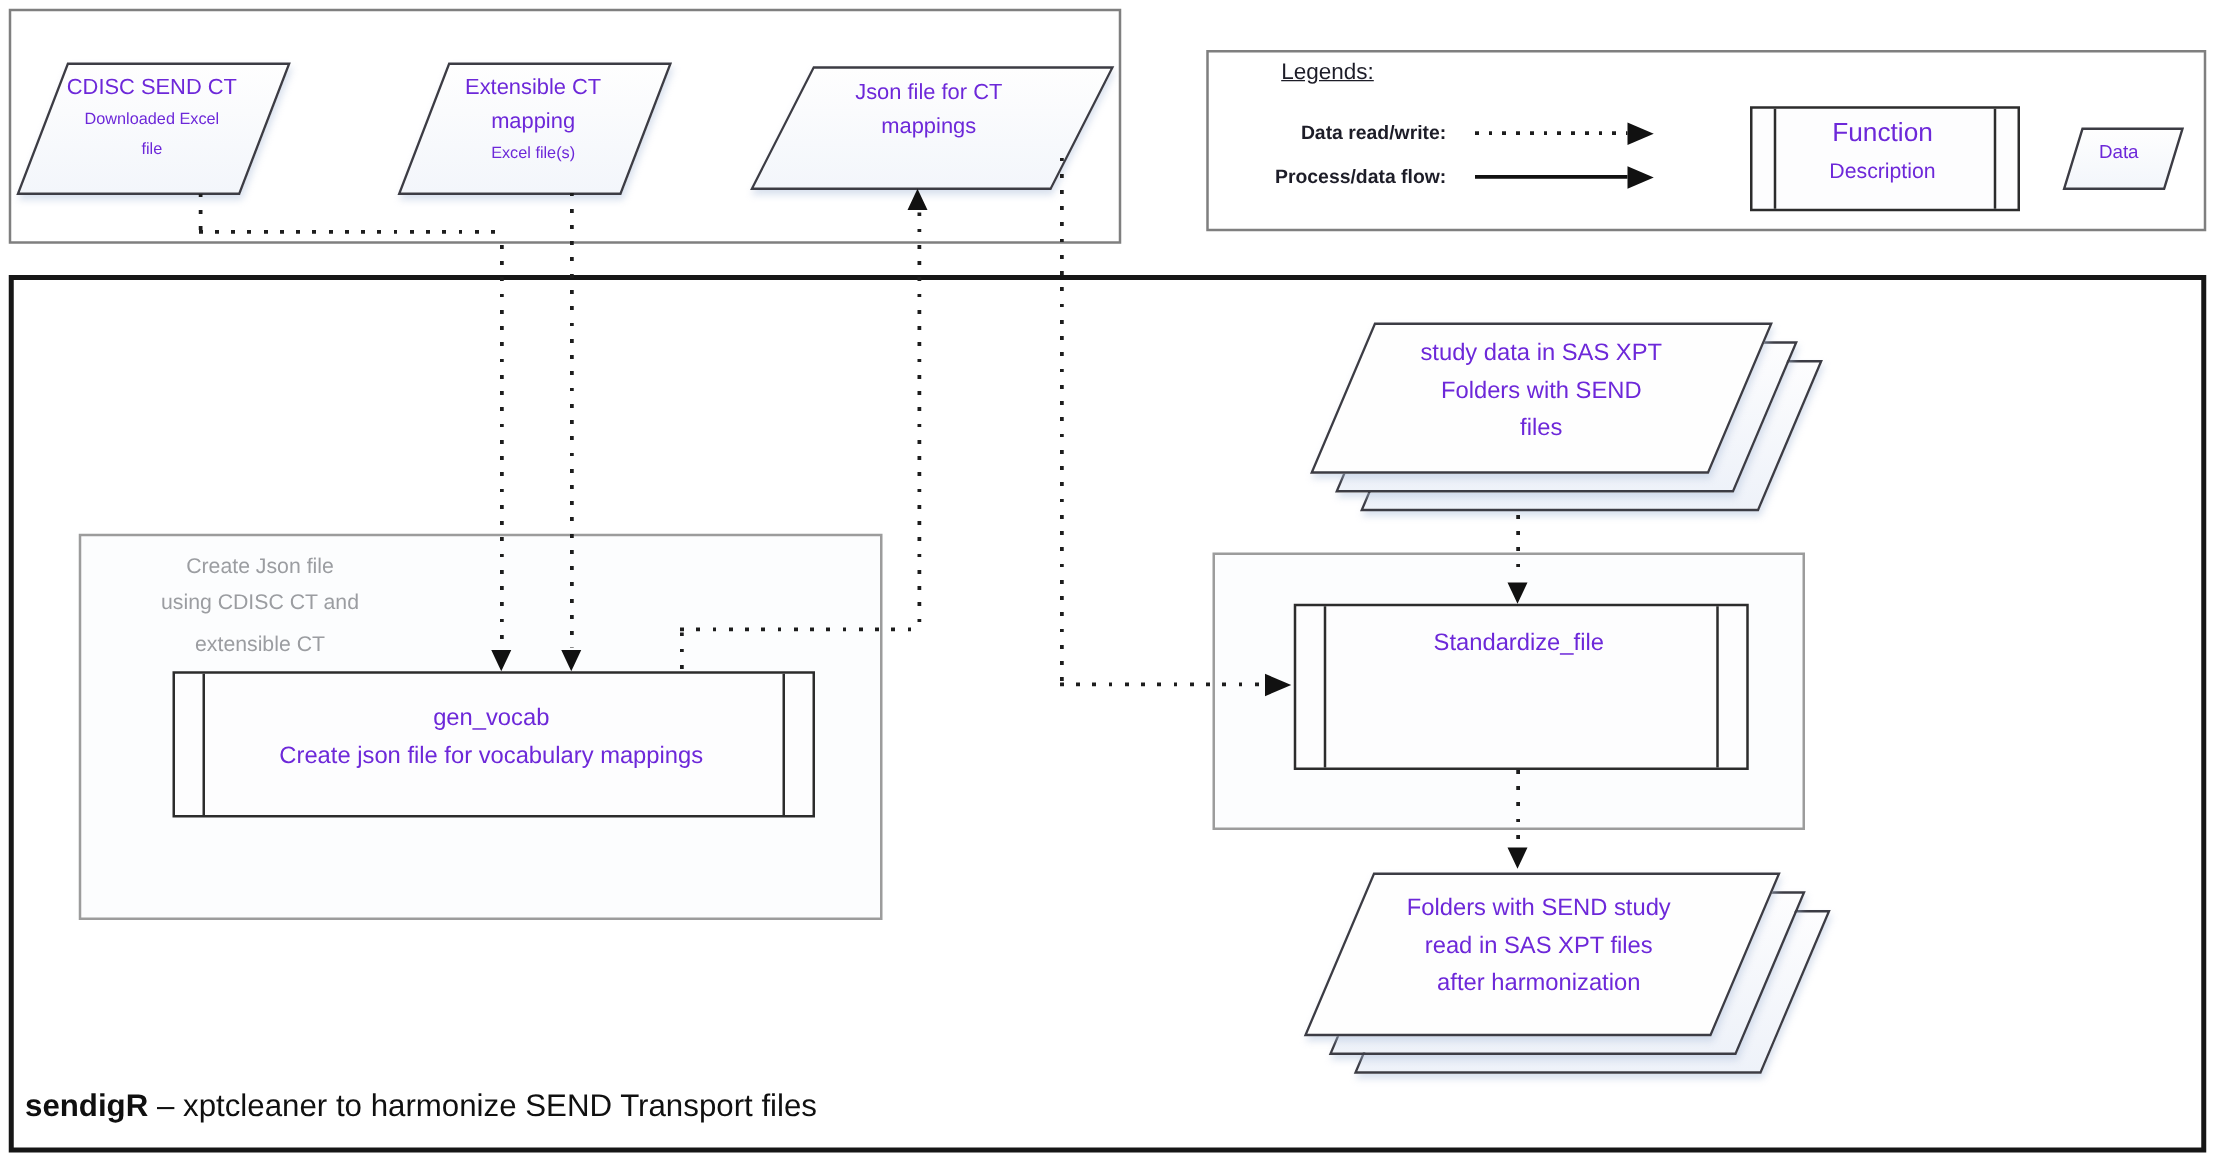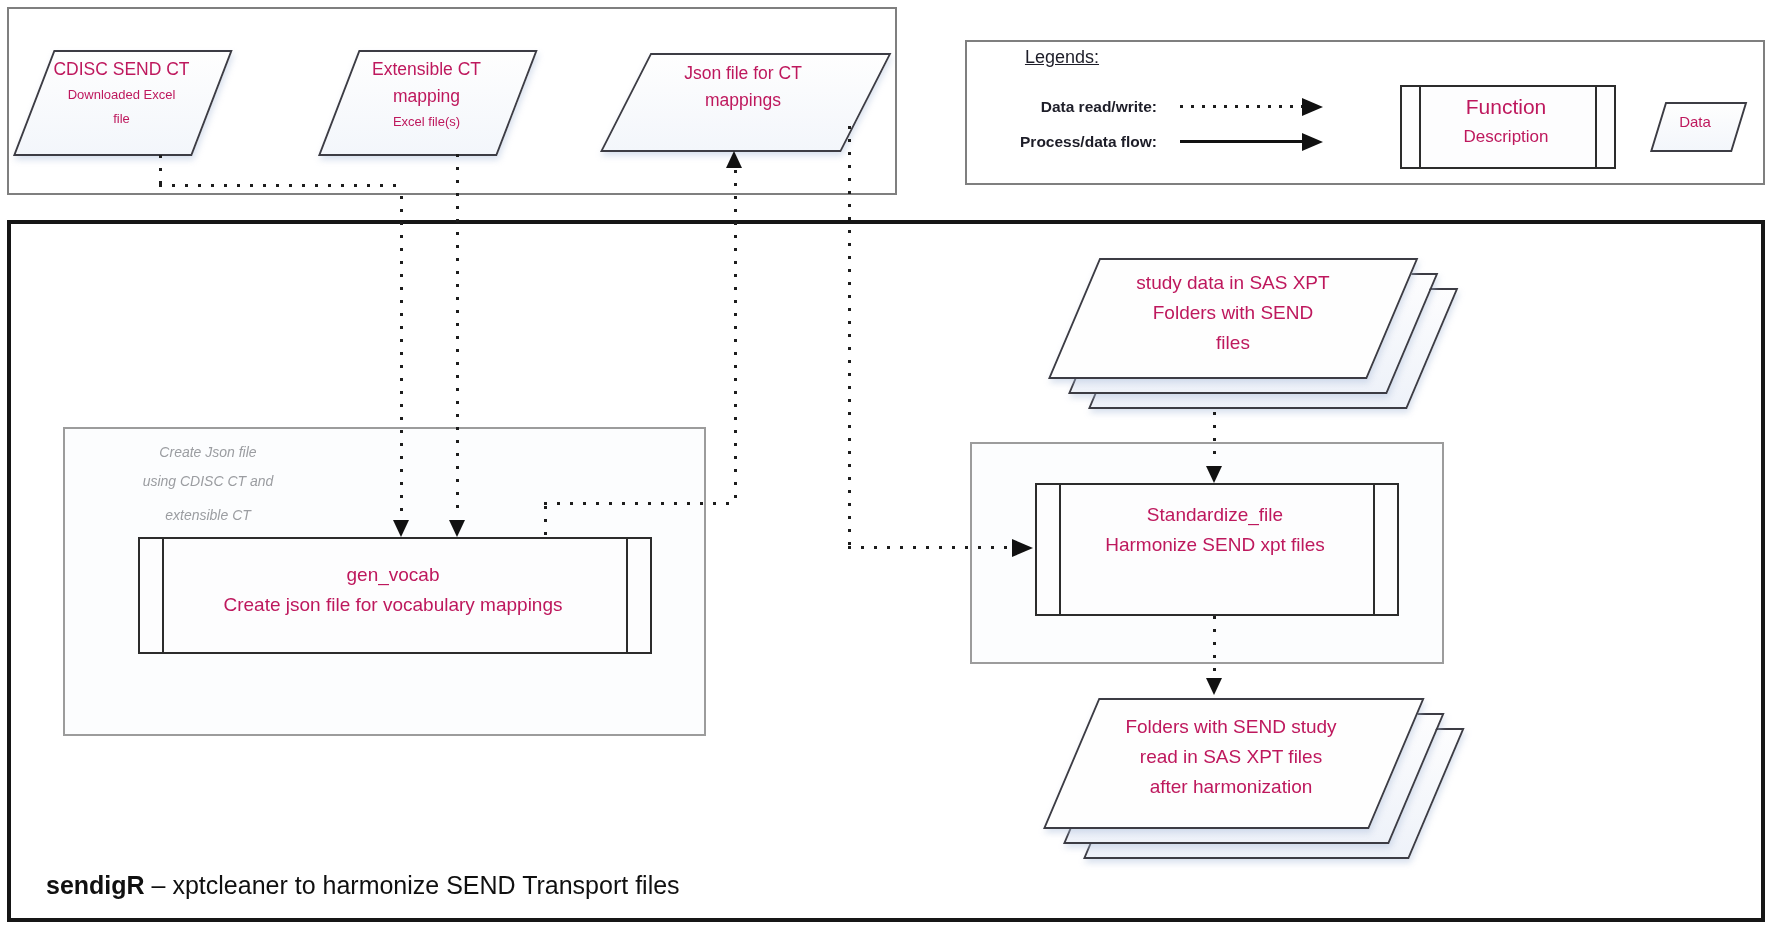--- a/index.html
+++ b/index.html
@@ -16,21 +16,21 @@
          background:linear-gradient(#fefefe,#f3f6fb);
          box-shadow:3px 4px 6px rgba(170,188,218,.45);}
   .sheet{background:linear-gradient(#fdfdfe,#eef2f9);}
 
   
   .predef{position:absolute;border:2.5px solid #2c2c2c;background:#fdfdfe;}
   .predef .bar{position:absolute;top:0;bottom:0;width:0;border-left:2px solid #2c2c2c;}
   .bar.l{left:22px}.bar.r{right:22px}
 
   
-  .txt{position:absolute;text-align:center;color:#be185d;}
+  .txt{position:absolute;text-align:center;color:#6d28d9;}
   .l18{font-size:17.5px;line-height:27px;}
   .l15{font-size:13px;line-height:24px;}
   .l19{font-size:19px;line-height:30px;}
   .muted{color:#9b9da1;}
   .legend-title{font-size:18px;text-decoration:underline;color:#1d1d28;}
   .legend-lbl{font-size:15.5px;text-align:right;color:#1d1d28;font-weight:bold;}
   .caption{position:absolute;font-size:25px;color:#101010;}
   .caption b{font-weight:700;}
 
   
@@ -88,42 +88,41 @@
     <div class="bar r" style="right:17px;"></div>
   </div>
   <div class="txt" style="left:1400px;top:90px;width:212px;">
     <div style="font-size:21px;line-height:34px;">Function</div>
     <div style="font-size:17px;line-height:26px;">Description</div>
   </div>
 
   <div class="pgram" style="left:1650px;top:102px;width:78px;height:46px;transform:skewX(-17deg);box-shadow:none;"></div>
   <div class="txt" style="left:1652px;top:113px;width:86px;font-size:15px;">Data</div>
 
-  <div class="txt muted" style="left:92px;top:438px;width:232px;font-size:14px;line-height:29px;font-style:italic;">
+  <div class="txt muted" style="left:92px;top:438px;width:232px;font-size:17px;line-height:29px;">
     <div>Create Json file</div>
     <div>using CDISC CT and</div>
     <div style="margin-top:5px;">extensible CT</div>
   </div>
 
   <div class="predef" style="left:138px;top:537px;width:510px;height:113px;">
     <div class="bar l"></div>
     <div class="bar r"></div>
   </div>
   <div class="txt" style="left:138px;top:560px;width:510px;">
     <div class="l19">gen_vocab</div>
     <div class="l19">Create json file for vocabulary mappings</div>
   </div>
 
   <div class="predef" style="left:1035px;top:483px;width:360px;height:129px;">
     <div class="bar l"></div>
     <div class="bar r"></div>
   </div>
   <div class="txt" style="left:1035px;top:500px;width:360px;">
     <div class="l19">Standardize_file</div>
-    <div class="l19">Harmonize SEND xpt files</div>
   </div>
 
   <div class="pgram sheet" style="left:1088px;top:288px;width:315px;height:117px;transform:skewX(-23deg);"></div>
   <div class="pgram sheet" style="left:1068px;top:273px;width:315px;height:117px;transform:skewX(-23deg);"></div>
   <div class="pgram" style="left:1048px;top:258px;width:315px;height:117px;transform:skewX(-23deg);background:#fefefe;"></div>
   <div class="txt" style="left:1078px;top:268px;width:310px;">
     <div class="l19">study data in SAS XPT</div>
     <div class="l19">Folders with SEND</div>
     <div class="l19">files</div>
   </div>
@@ -153,17 +152,17 @@
   <div class="dots-v" style="left:848px;top:126px;height:420px;"></div>
   <div class="dots-h" style="left:848px;top:546px;width:164px;"></div>
   <div class="arr right" style="left:1012px;top:539px;"></div>
 
   <div class="dots-v" style="left:1213px;top:412px;height:52px;"></div>
   <div class="arr down" style="left:1206px;top:466px;"></div>
 
   <div class="dots-v" style="left:1213px;top:616px;height:60px;"></div>
   <div class="arr down" style="left:1206px;top:678px;"></div>
 
-  <div class="caption" style="left:20px;top:871px;margin-left:26px;">
+  <div class="caption" style="left:20px;top:871px;">
     <b>sendigR</b><span> – xptcleaner to harmonize SEND Transport files</span>
   </div>
 
 </div>
 
 </body></html>

